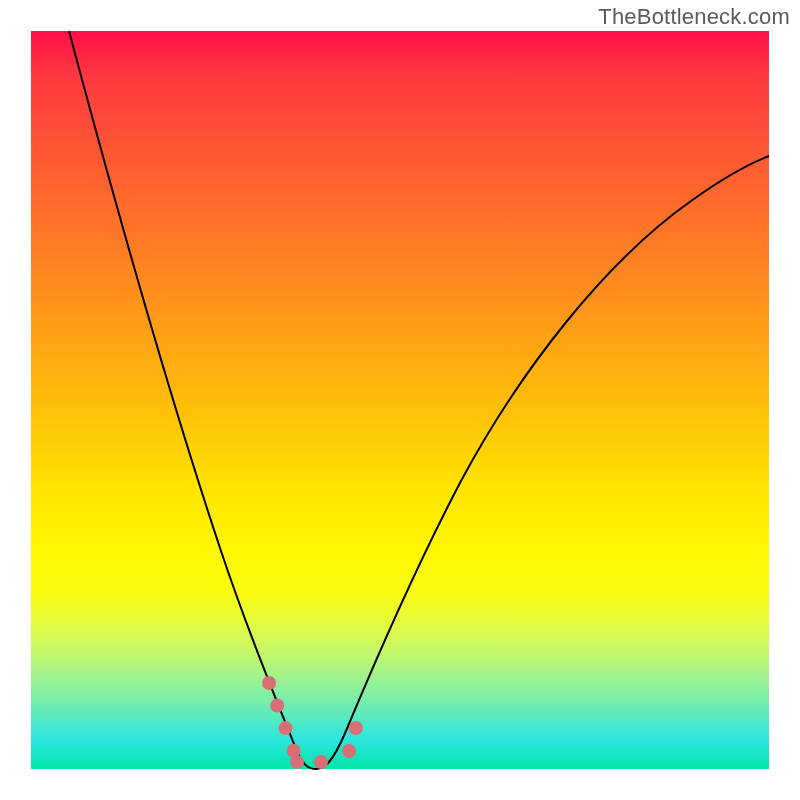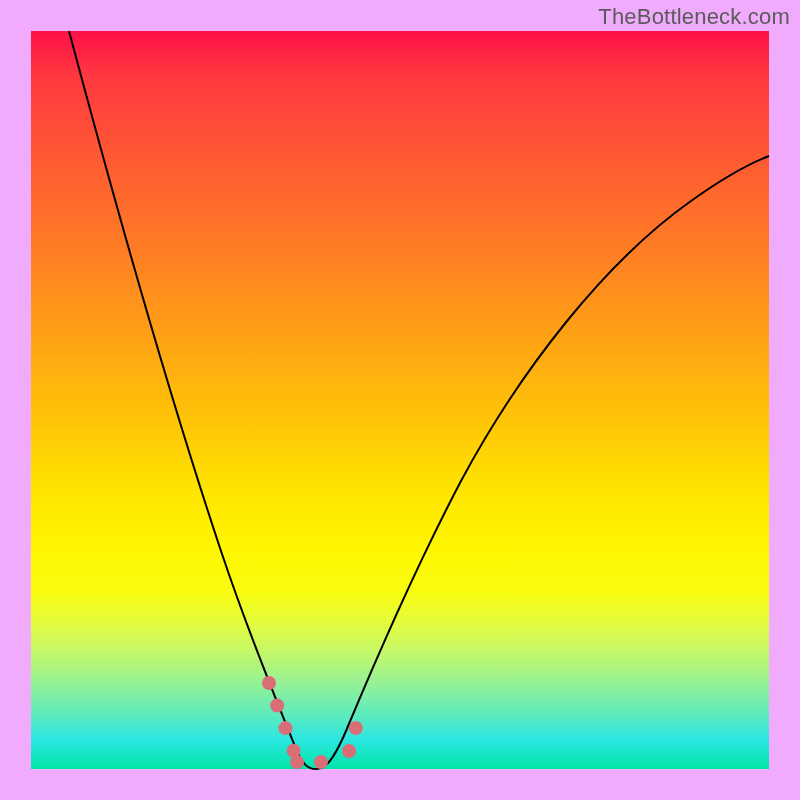--- a/index.html
+++ b/index.html
@@ -8,21 +8,21 @@
     width: 800px;
     height: 800px;
     background: #000;
     overflow: hidden;
     font-family: Arial, sans-serif;
   }
   .outer {
     position: relative;
     width: 800px;
     height: 800px;
-    background: #f0abfc;
+    background: #ffffff;
   }
   .watermark {
     position: absolute;
     top: 4px;
     right: 10px;
     color: #5b5b5b;
     font-size: 22px;
     font-weight: 500;
     z-index: 10;
     letter-spacing: 0.2px;

